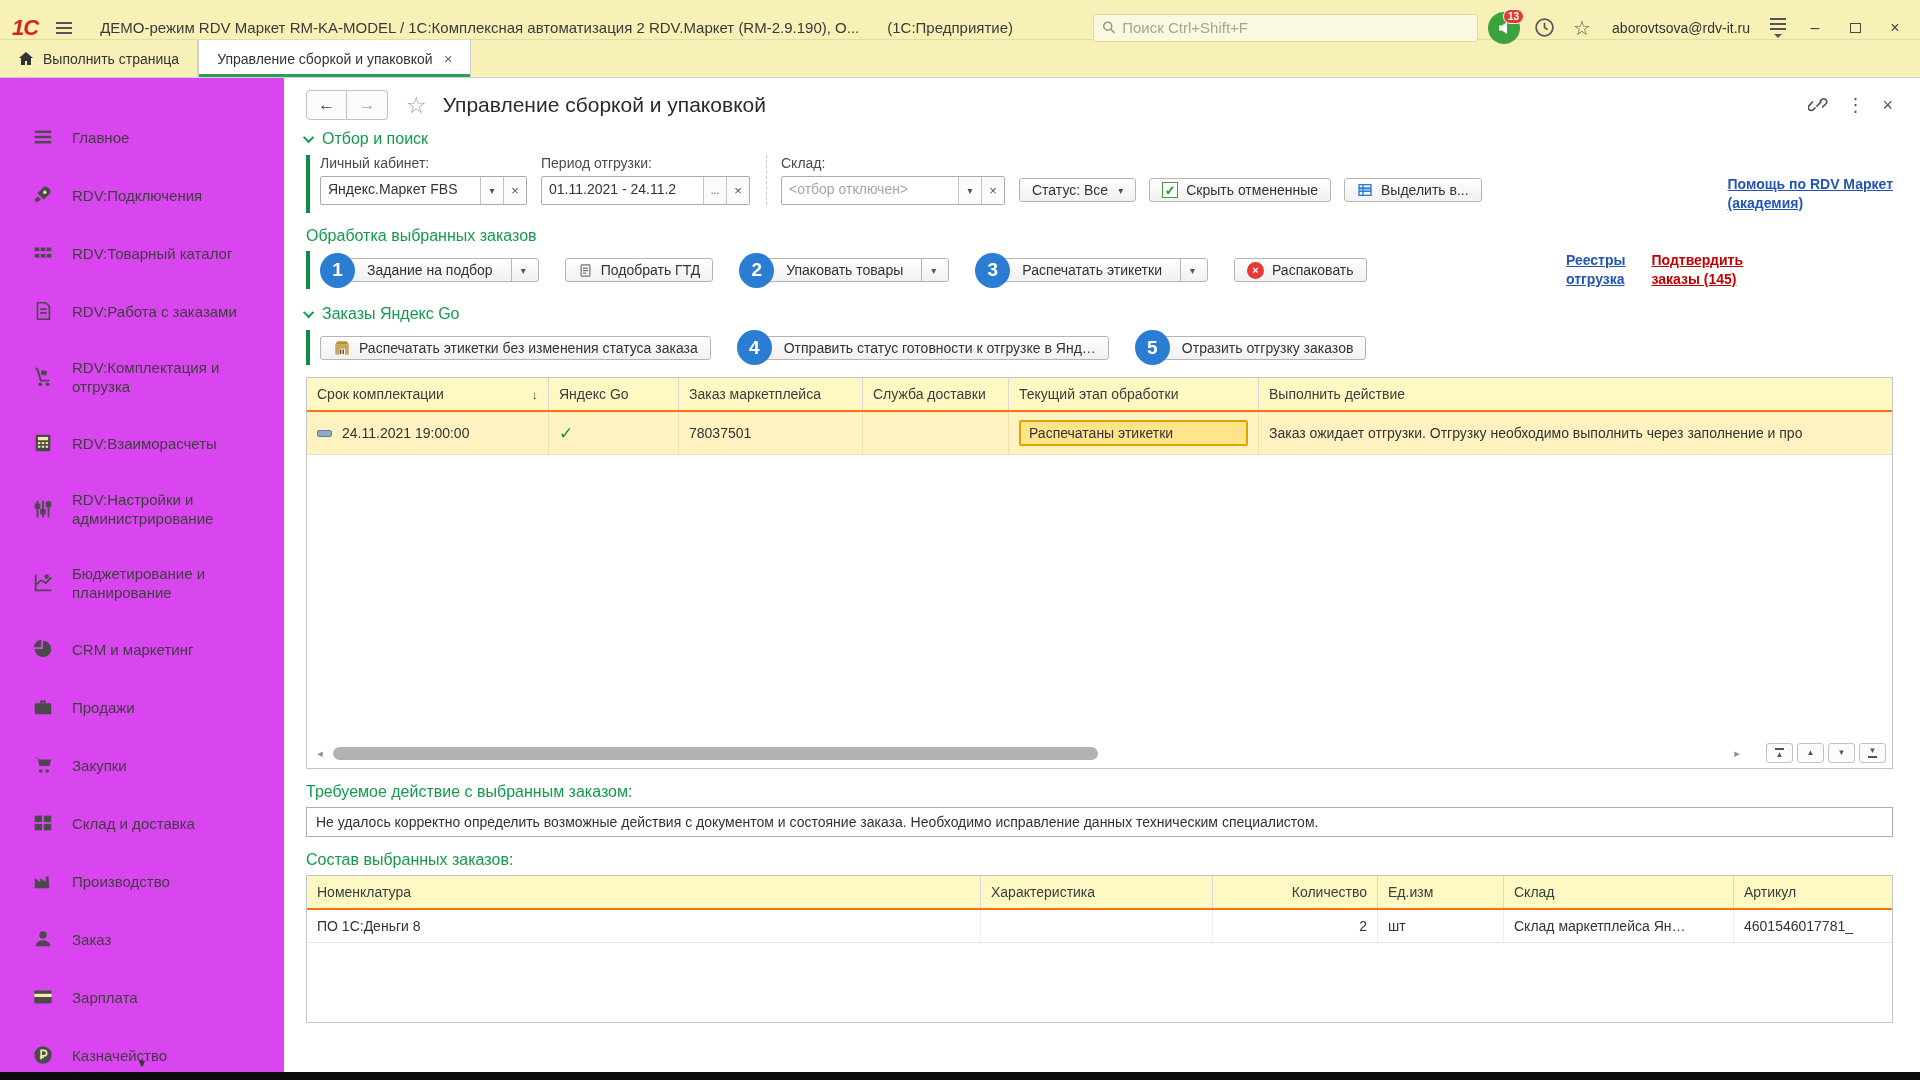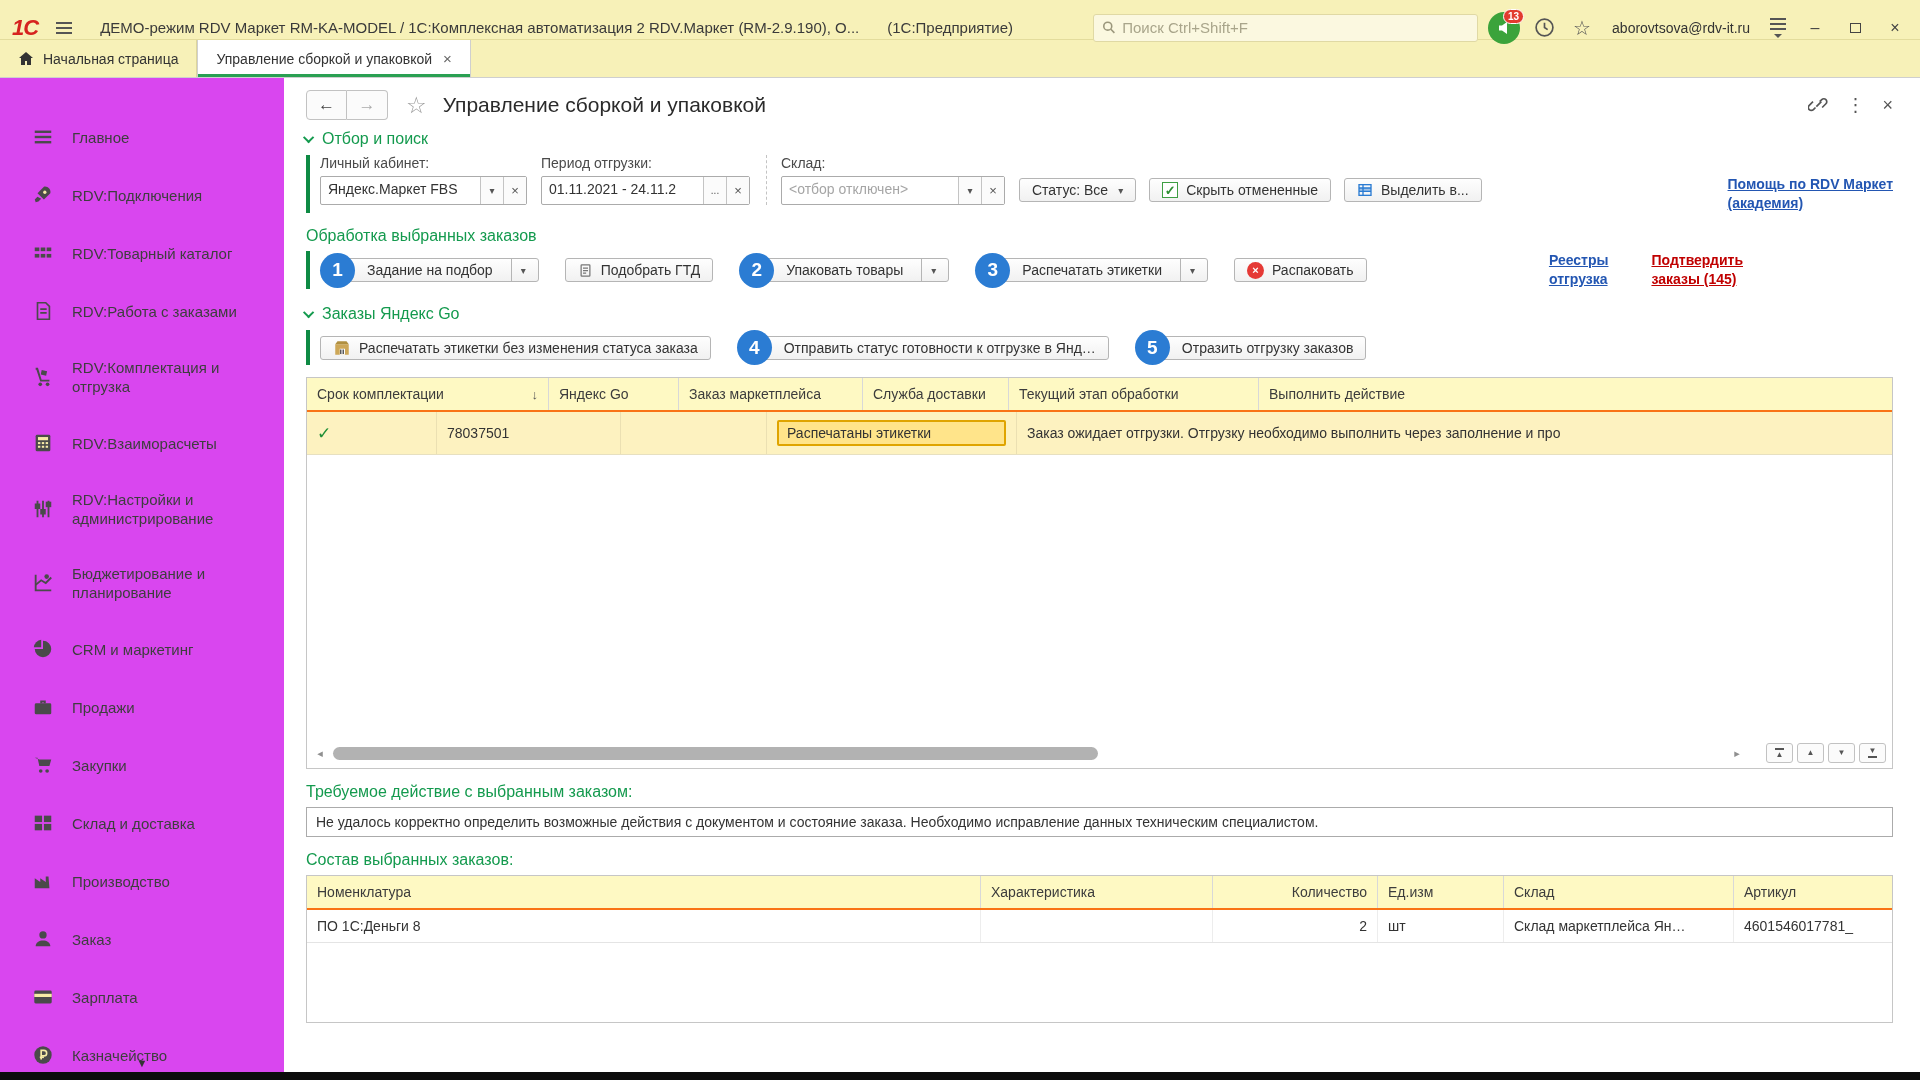--- a/index.html
+++ b/index.html
@@ -105,21 +105,21 @@
     color:#2356B2; text-decoration:underline; line-height:19px; white-space:nowrap; }
 
   
   .act-row { display:flex; align-items:center; margin-top:4px; }
   .badged { display:flex; align-items:center; margin-right:26px; }
   .badge { width:35px; height:35px; border-radius:50%; background:#2B7CD3; color:#fff;
     font-size:19px; font-weight:bold; display:flex; align-items:center; justify-content:center;
     z-index:2; flex-shrink:0; }
   .badged .btn { margin-left:-13px; padding-left:24px; }
   .plain-gap { margin-right:26px; }
-  .links-right { margin-left:auto; display:flex; gap:43px; padding-right:150px; }
+  .links-right { margin-left:auto; display:flex; gap:26px; padding-right:150px; }
   .two-link { font-size:14px; font-weight:bold; line-height:19px; text-decoration:underline;
     white-space:nowrap; }
   .lnk-blue { color:#2356B2; } .lnk-red { color:#C00000; }
   .red-x { width:17px; height:17px; border-radius:50%; background:#E53935; color:#fff;
     font-size:11px; font-weight:bold; display:flex; align-items:center; justify-content:center; }
 
   
   .tbl { border:1px solid #C6C6C6; display:flex; flex-direction:column; background:#fff; }
   .tbl1 { margin-top:12px; height:392px; }
   .thead { display:flex; background:#fef9c3; border-bottom:2px solid #f97316; flex-shrink:0; }
@@ -207,21 +207,21 @@
       <span class="max-box"></span>
     </span>
   <span class="win-btn">×</span>
 </div>
 
 <div class="tabbar">
   <div class="tab tab-home">
     <svg width="16" height="15" viewBox="0 0 16 15">
       <path d="M8 1L1 7h2v7h4v-4h2v4h4V7h2L8 1z" fill="#333"></path>
     </svg>
-    <span>Начальная страница</span>
+    <span>Выполнить страница</span>
   </div>
   <div class="tab tab-active">
     <span>Управление сборкой и упаковкой</span>
     <span class="tab-close">×</span>
   </div>
 </div>
 
 <div class="app">
 
   <div class="sidebar">
@@ -571,20 +571,24 @@
           <span>Срок комплектации</span>
           <span class="sort">↓</span>
         </div>
         <div class="th c1">Яндекс Go</div>
         <div class="th c2">Заказ маркетплейса</div>
         <div class="th c3">Служба доставки</div>
         <div class="th c4">Текущий этап обработки</div>
         <div class="th">Выполнить действие</div>
       </div>
       <div class="trow">
+        <div class="td c0">
+          <span class="rowmark"></span>
+          <span>24.11.2021 19:00:00</span>
+        </div>
         <div class="td c1">
             <span class="gcheck">✓</span>
           </div>
         <div class="td c2">78037501</div>
         <div class="td c3"></div>
         <div class="td c4">
           <span class="stage-box">Распечатаны этикетки</span>
         </div>
         <div class="td">Заказ ожидает отгрузки. Отгрузку необходимо выполнить через заполнение и про</div>
       </div>

